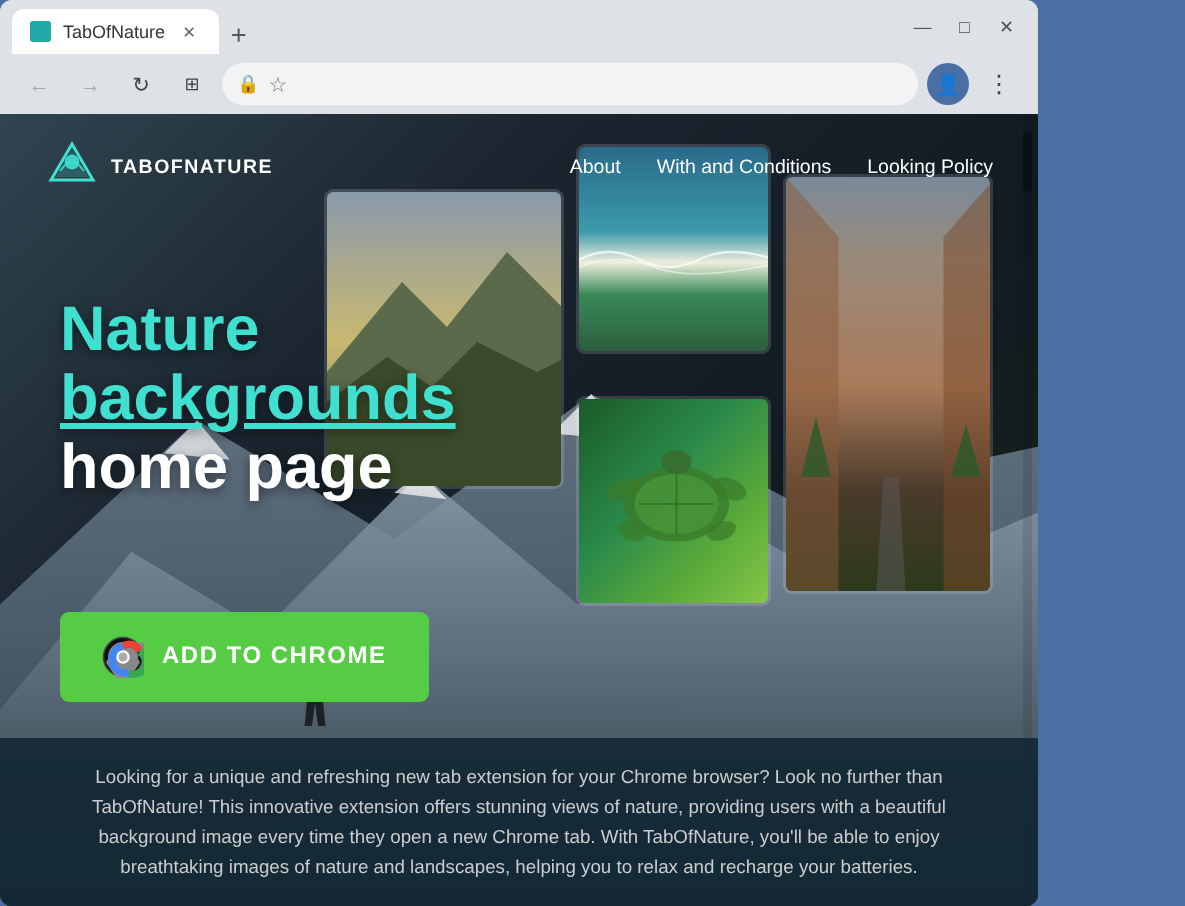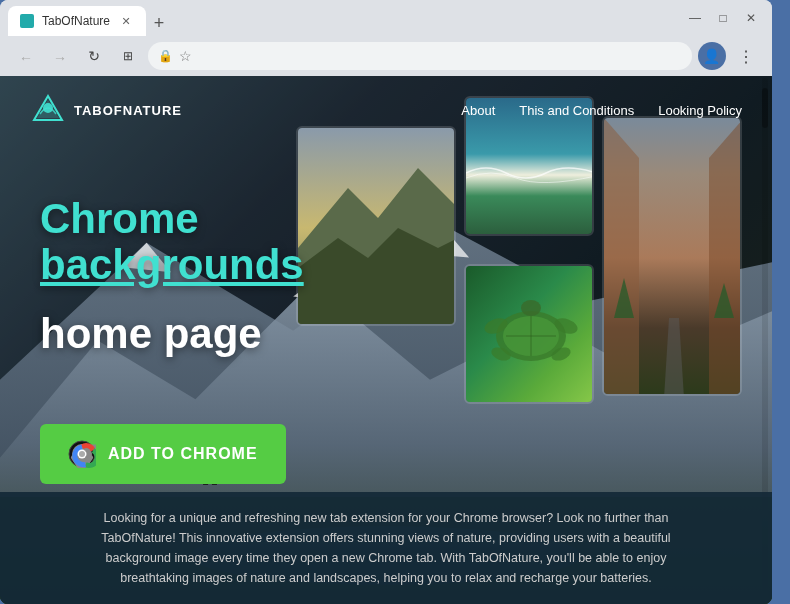--- a/index.html
+++ b/index.html
@@ -1,19 +1,19 @@
 <!DOCTYPE html>
 <html><head>
   <meta charset="utf-8">
   <style>
     * { margin: 0; padding: 0; box-sizing: border-box; }
     body { width: 790px; height: 604px; overflow: hidden; font-family: 'Segoe UI', Arial, sans-serif; background: #4a6fa5; }
 
     
-    .browser-frame { width: 772px; height: 604px; display: flex; flex-direction: column; background: #dee1e6; border-radius: 8px; overflow: hidden; }
+    .browser-frame { width: 692px; height: 604px; display: flex; flex-direction: column; background: #dee1e6; border-radius: 8px; overflow: hidden; }
 
     
     .title-bar { height: 36px; background: #dee1e6; display: flex; align-items: center; padding: 0 8px; gap: 6px; }
     .tab-bar { display: flex; align-items: flex-end; height: 36px; flex: 1; }
     .tab { background: #fff; border-radius: 8px 8px 0 0; padding: 0 12px; height: 30px; display: flex; align-items: center; gap: 8px; font-size: 12px; color: #333; max-width: 200px; }
     .tab-favicon { width: 14px; height: 14px; background: #2aa; border-radius: 2px; }
     .tab-close { width: 16px; height: 16px; border-radius: 50%; border: none; background: transparent; cursor: pointer; display: flex; align-items: center; justify-content: center; color: #666; font-size: 11px; }
     .new-tab-btn { width: 26px; height: 26px; border-radius: 50%; border: none; background: transparent; cursor: pointer; color: #555; font-size: 18px; display: flex; align-items: center; justify-content: center; }
     .window-controls { display: flex; gap: 2px; margin-left: auto; }
     .win-btn { width: 26px; height: 26px; border: none; background: transparent; cursor: pointer; color: #555; font-size: 12px; display: flex; align-items: center; justify-content: center; border-radius: 4px; }
@@ -52,29 +52,29 @@
     .logo { display: flex; align-items: center; gap: 8px; }
     .nav-links { margin-left: auto; display: flex; gap: 24px; }
     .nav-link { color: #fff; text-decoration: none; font-size: 13px; font-weight: 500; cursor: pointer; }
     .logo-text { color: #fff; font-size: 13px; font-weight: 700; letter-spacing: 1px; }
 
     
     .hero-text { position: absolute; left: 40px; top: 120px; z-index: 5; }
     .hero-title-1 { font-size: 42px; font-weight: 800; color: #40e0d0; line-height: 1.1; text-shadow: 0 2px 8px rgba(0,0,0,0.5); }
     .hero-title-2 { font-size: 42px; font-weight: 800; color: #40e0d0; line-height: 1.1; text-shadow: 0 2px 8px rgba(0,0,0,0.5); text-decoration: underline; }
     .hero-title-3 { font-size: 42px; font-weight: 800; color: #fff; line-height: 1.1; text-shadow: 0 2px 8px rgba(0,0,0,0.5); }
-    .hero-title-4 { font-size: 42px; font-weight: 800; color: #fff; line-height: 1.1; text-shadow: 0 2px 8px rgba(0,0,0,0.5); margin-top: 23px; }
-
-    
-    .cta-btn { position: absolute; left: 40px; bottom: 120px; z-index: 10; background: #55cc44; border: none; border-radius: 6px; padding: 16px 28px; cursor: pointer; display: flex; align-items: center; gap: 12px; text-decoration: none; }
+    .hero-title-4 { font-size: 42px; font-weight: 800; color: #fff; line-height: 1.1; text-shadow: 0 2px 8px rgba(0,0,0,0.5); }
+
+    
+    .cta-btn { position: absolute; left: 40px; bottom: 136px; z-index: 10; background: #55cc44; border: none; border-radius: 6px; padding: 16px 28px; cursor: pointer; display: flex; align-items: center; gap: 12px; text-decoration: none; }
     .chrome-icon { width: 28px; height: 28px; }
     .cta-text { color: #fff; font-size: 16px; font-weight: 700; letter-spacing: 1px; }
 
     
-    .description-bar { position: absolute; bottom: 0; left: 0; right: 0; background: rgba(20, 40, 55, 0.92); padding: 16px 94px; z-index: 10; }
+    .description-bar { position: absolute; bottom: 0; left: 0; right: 0; background: rgba(20, 40, 55, 0.92); padding: 16px 60px; z-index: 10; }
     .description-text { color: #ccc; font-size: 12.5px; line-height: 1.6; text-align: center; }
 
     
     .scrollbar { position: absolute; right: 2px; top: 0; bottom: 0; width: 10px; display: flex; flex-direction: column; align-items: center; }
     .scrollbar-track { width: 6px; flex: 1; background: rgba(0,0,0,0.1); border-radius: 3px; margin: 2px 0; position: relative; }
     .scrollbar-thumb { width: 6px; height: 40px; background: rgba(0,0,0,0.3); border-radius: 3px; position: absolute; top: 10px; }
   </style>
 </head>
 <body>
 
@@ -257,27 +257,27 @@
           <svg width="36" height="36" viewBox="0 0 36 36">
             <polygon points="18,4 32,28 4,28" fill="none" stroke="#40e0d0" stroke-width="2"></polygon>
             <polygon points="18,8 29,26 7,26" fill="#40e0d0" opacity="0.2"></polygon>
             <circle cx="18" cy="16" r="5" fill="#40e0d0" opacity="0.9"></circle>
             <path d="M10,22 Q18,10 26,22" fill="none" stroke="#40e0d0" stroke-width="1.5" opacity="0.8"></path>
           </svg>
           <span class="logo-text">TABOFNATURE</span>
         </div>
         <nav class="nav-links">
           <a class="nav-link">About</a>
-          <a class="nav-link">This and Conditions</a>
+          <a class="nav-link">With and Conditions</a>
           <a class="nav-link">Looking Policy</a>
         </nav>
       </div>
 
       <div class="hero-text">
-        <div class="hero-title-1">Chrome</div>
+        <div class="hero-title-1">Nature</div>
         <div class="hero-title-2">backgrounds</div>
         <div class="hero-title-4">home page</div>
       </div>
 
       <button class="cta-btn">
 
         <svg class="chrome-icon" viewBox="0 0 28 28">
           <circle cx="14" cy="14" r="13" fill="#111" stroke="#444" stroke-width="1"></circle>
           <circle cx="14" cy="14" r="7" fill="none" stroke="#888" stroke-width="6"></circle>
           <circle cx="14" cy="14" r="4" fill="#111"></circle>

